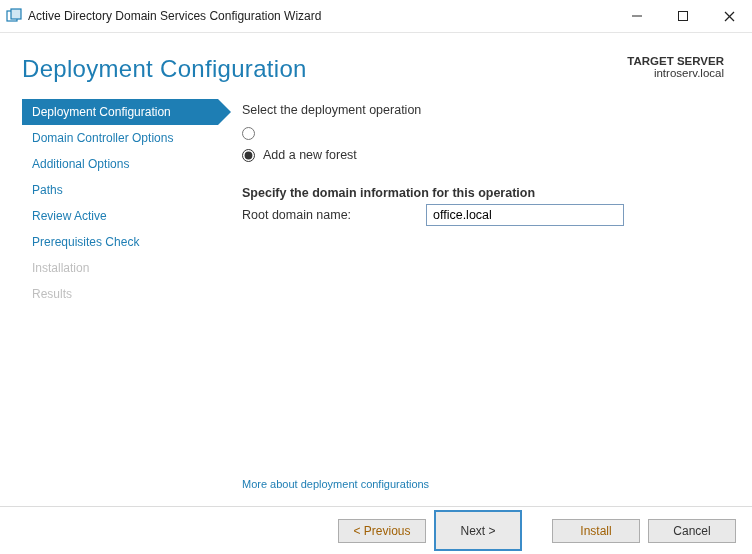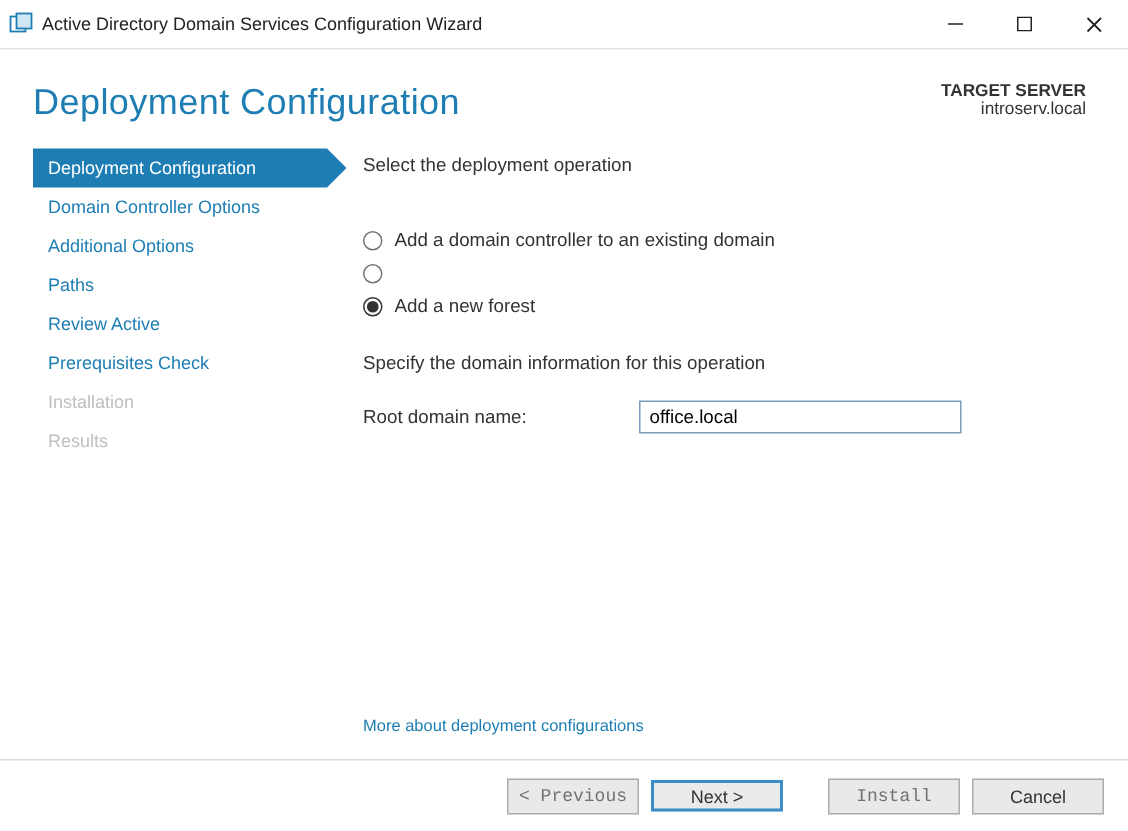--- a/index.html
+++ b/index.html
@@ -28,35 +28,35 @@
   .sidebar .step.active { background: #1e7eb4; color: #fff; position: relative; }
   .sidebar .step.active::after {
     content: ""; position: absolute; right: -13px; top: 0;
     border-top: 13px solid transparent; border-bottom: 13px solid transparent;
     border-left: 13px solid #1e7eb4;
   }
   .sidebar .step.disabled { color: #bfbfbf; cursor: default; }
 
   
   .content { flex: 1; padding: 4px 30px 0 24px; font-size: 12.5px; color: #333; }
-  .content .section-label { margin-bottom: 32px; }
+  .content .section-label { margin-bottom: 5px; }
   .radio-group { margin-bottom: 20px; }
   .radio-row { display: flex; align-items: center; height: 22px; }
   .radio-row input[type=radio] { margin-right: 8px; width: 13px; height: 13px; accent-color: #333; }
-  .spec-label { margin-bottom: 18px; }
+  .spec-label { margin-bottom: 4px; font-weight: bold; }
   .field-row { display: flex; align-items: center; }
   .field-row .field-label { width: 184px; font-size: 12.5px; }
-  .field-row input[type=text] { width: 215px; height: 22px; border: 1px solid #7a9bbd; padding: 0 6px; font-size: 12.5px; outline: none; }
+  .field-row input[type=text] { width: 198px; height: 22px; border: 1px solid #7a9bbd; padding: 0 6px; font-size: 12.5px; outline: none; }
   .more-link { color: #1e7eb4; font-size: 11px; position: absolute; bottom: 64px; left: 242px; cursor: pointer; }
 
   
   .footer { height: 48px; border-top: 1px solid #dcdcdc; display: flex; align-items: center; justify-content: flex-end; gap: 8px; padding-right: 16px; background: #fff; position: absolute; bottom: 0; left: 0; right: 0; }
   .footer .btn { width: 88px; height: 24px; font-size: 12px; border: 1px solid #adadad; background: #e9e9e9; color: #333; display: flex; align-items: center; justify-content: center; cursor: pointer; }
-  .footer .btn.disabled { color: #737373; cursor: default; font-family: Liberation Mono, monospace; }
-  .footer .btn.primary { border: 2px solid #3b8cc8; background: #eaeaea; height: 21px; }
+  .footer .btn.disabled { color: #a16207; cursor: default; }
+  .footer .btn.primary { border: 2px solid #3b8cc8; background: #eaeaea; height: 41px; }
   .footer .gap { width: 14px; }
 </style>
 </head>
 <body>
 
 <div class="titlebar">
   <span class="app-icon">
     <svg width="16" height="16" viewBox="0 0 16 16">
       <rect x="1" y="3" width="10" height="10" fill="none" stroke="#1e7eb4" stroke-width="1.2"></rect>
       <rect x="5" y="1" width="10" height="10" fill="#cfe6f3" stroke="#1e7eb4" stroke-width="1.2"></rect>
@@ -121,24 +121,20 @@
           <span>Results</span>
         </div>
     </div>
 
     <div class="content">
       <div class="section-label">Select the deployment operation</div>
 
       <div class="radio-group">
         <label class="radio-row">
           <input type="radio" name="deploy" style="">
-          <span>Add a domain controller to an existing domain</span>
-        </label>
-        <label class="radio-row">
-          <input type="radio" name="deploy" style="">
         </label>
         <label class="radio-row">
           <input type="radio" name="deploy" checked="" style="">
           <span>Add a new forest</span>
         </label>
       </div>
 
       <div class="spec-label">Specify the domain information for this operation</div>
 
       <div class="field-row">

